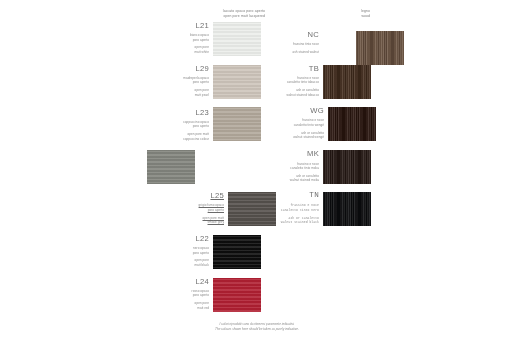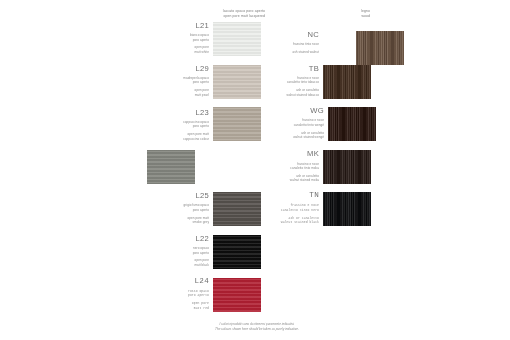--- a/index.html
+++ b/index.html
@@ -150,41 +150,41 @@
           <div class="desc-it">cappuccino opaco
 poro aperto</div>
           <div class="desc-en">open pore matt
 cappuccino colour</div>
         </div>
         <div class="swatch lacquer" style="background: rgb(178, 168, 155);"></div>
       </div>
       <div class="row" style="left: 147px; top: 149.8px;">
         <div class="swatch lacquer" style="background: rgb(130, 132, 125);"></div>
       </div>
-      <div class="row" style="left: 147px; top: 192.4px;">
+      <div class="row" style="left: 162px; top: 192.4px; text-decoration: underline;">
         <div class="labels">
           <div class="code">L25</div>
           <div class="desc-it">grigio fumo opaco
 poro aperto</div>
           <div class="desc-en">open pore matt
 smoke grey</div>
         </div>
         <div class="swatch lacquer" style="background: rgb(85, 80, 76);"></div>
       </div>
       <div class="row" style="left: 147px; top: 235px;">
         <div class="labels">
           <div class="code">L22</div>
           <div class="desc-it">nero opaco
 poro aperto</div>
           <div class="desc-en">open pore
 matt black</div>
         </div>
         <div class="swatch lacquer" style="background: rgb(13, 13, 13);"></div>
       </div>
-      <div class="row" style="left: 147px; top: 277.6px; font-family: Liberation Mono, monospace;">
+      <div class="row" style="left: 147px; top: 277.6px;">
         <div class="labels">
           <div class="code">L24</div>
           <div class="desc-it">rosso opaco
 poro aperto</div>
           <div class="desc-en">open pore
 matt red</div>
         </div>
         <div class="swatch lacquer" style="background: rgb(176, 31, 50);"></div>
       </div>
     </div>

